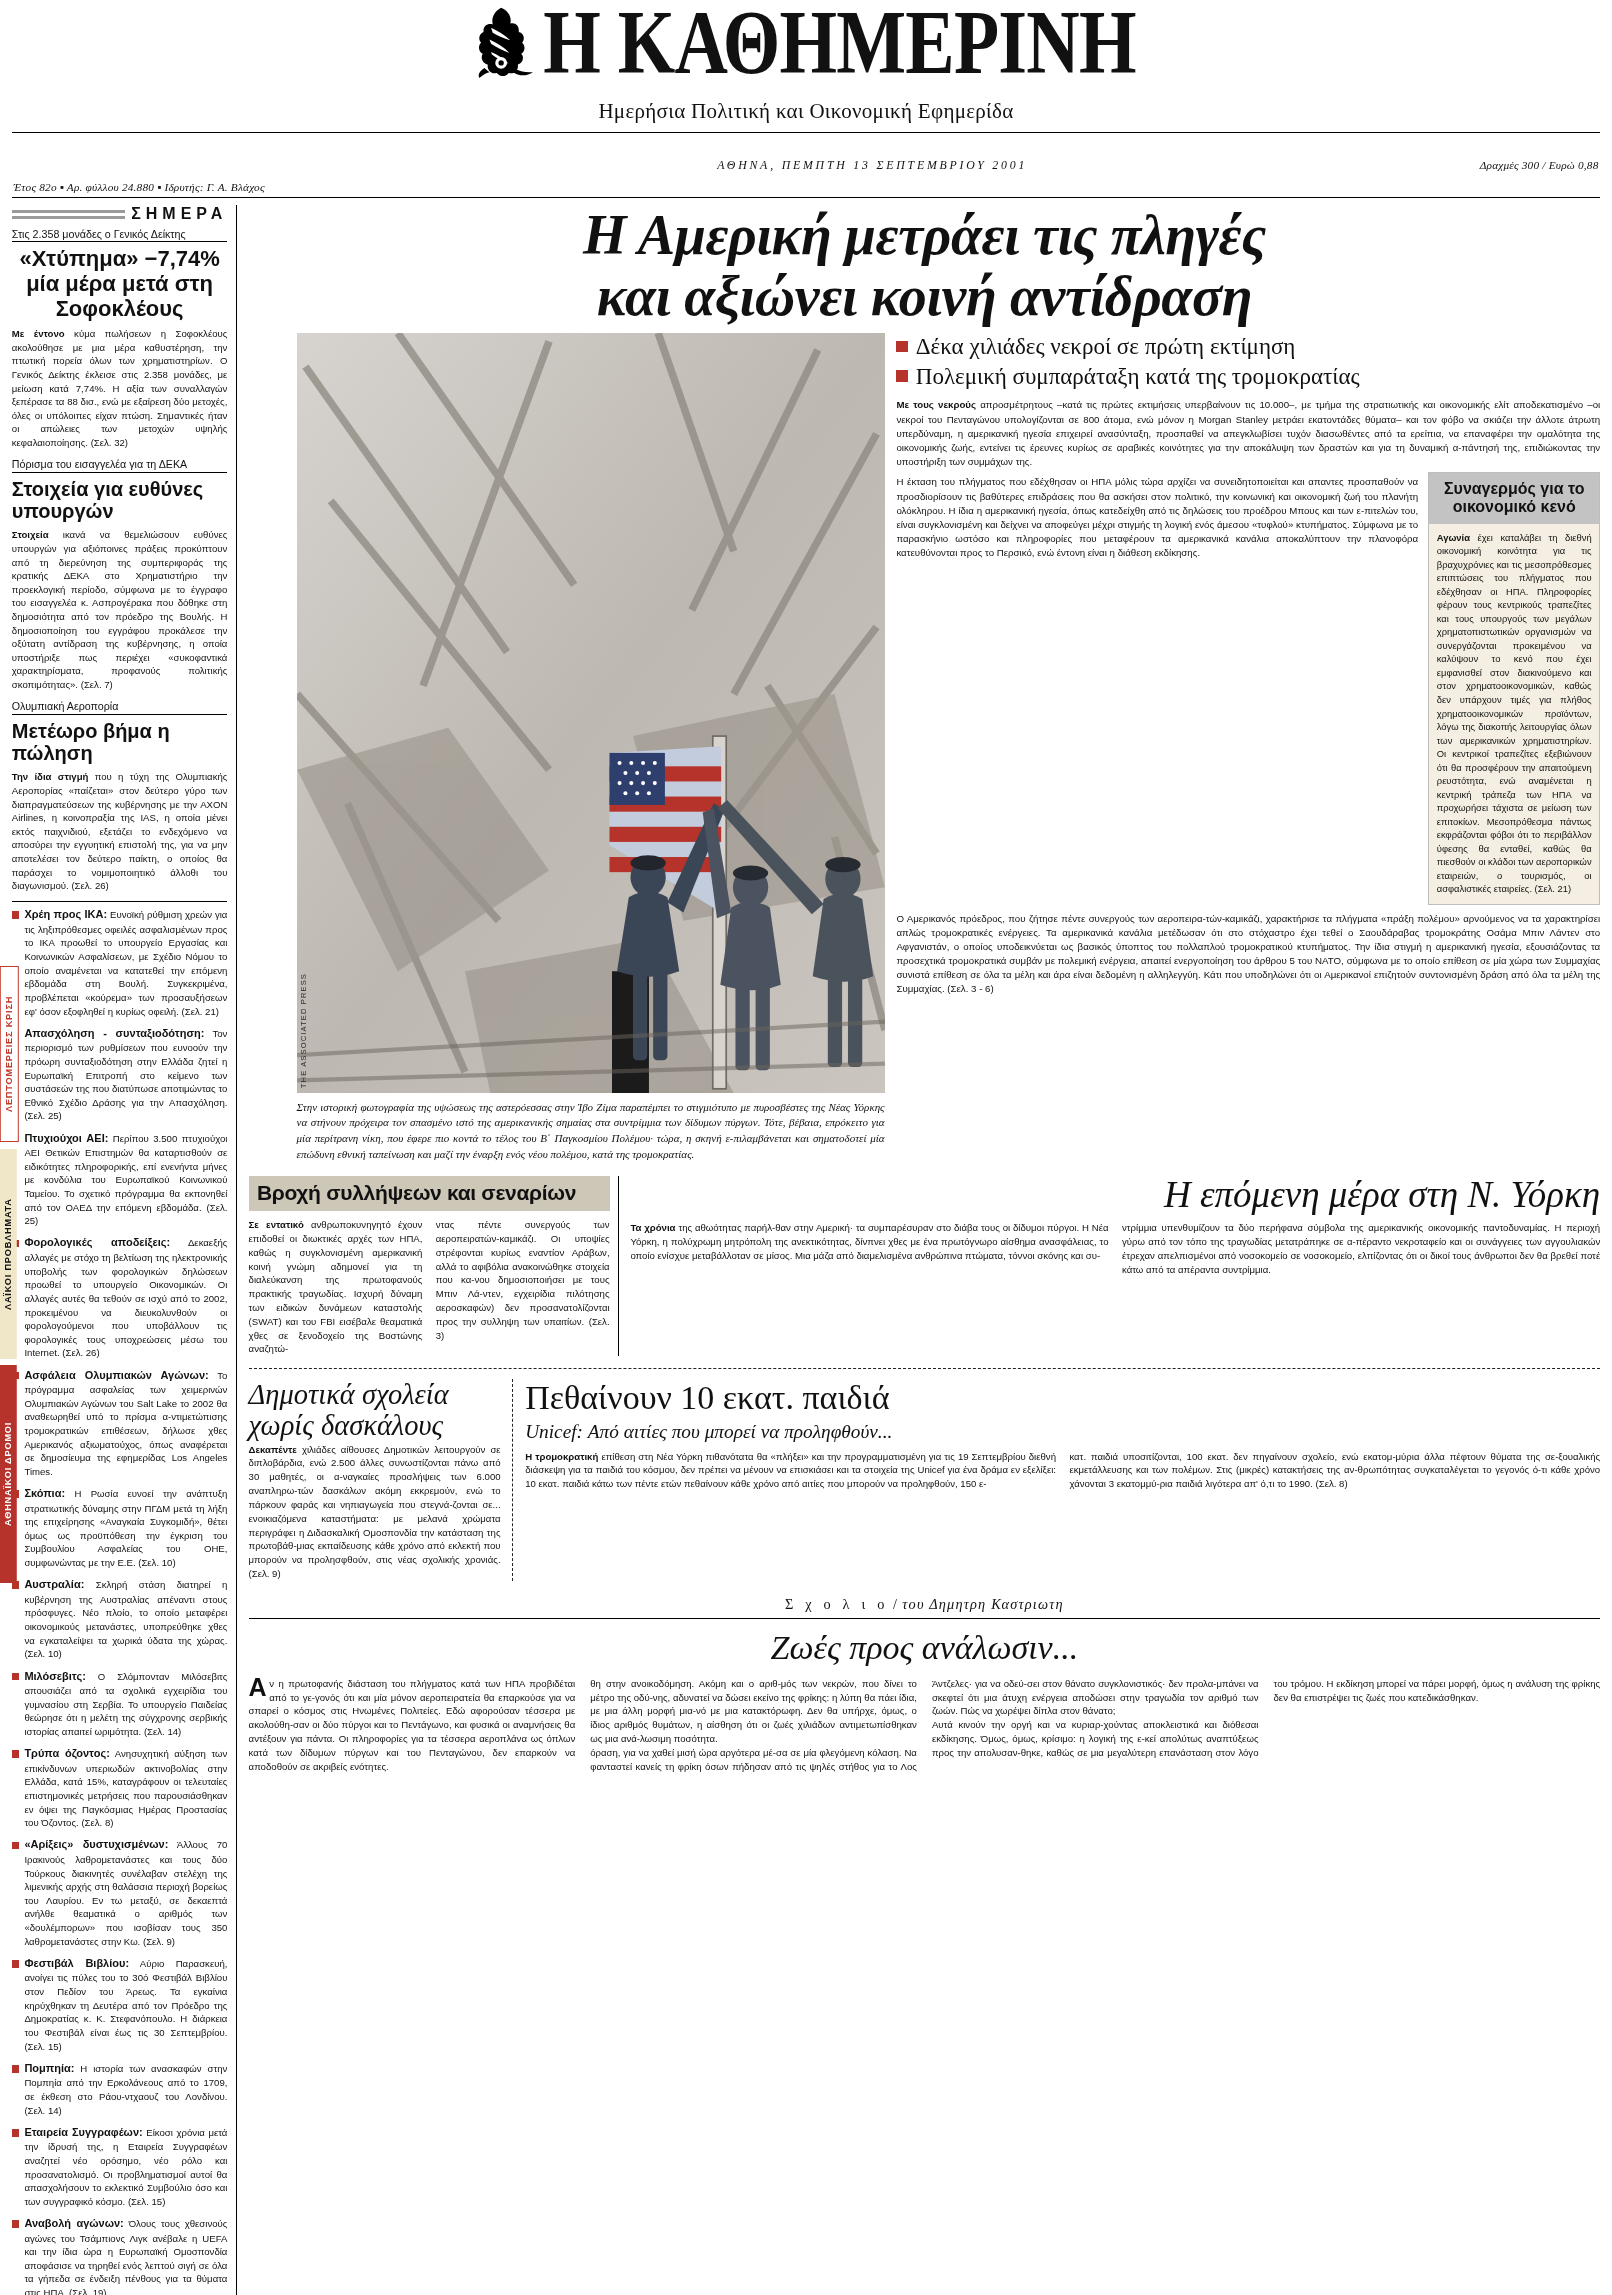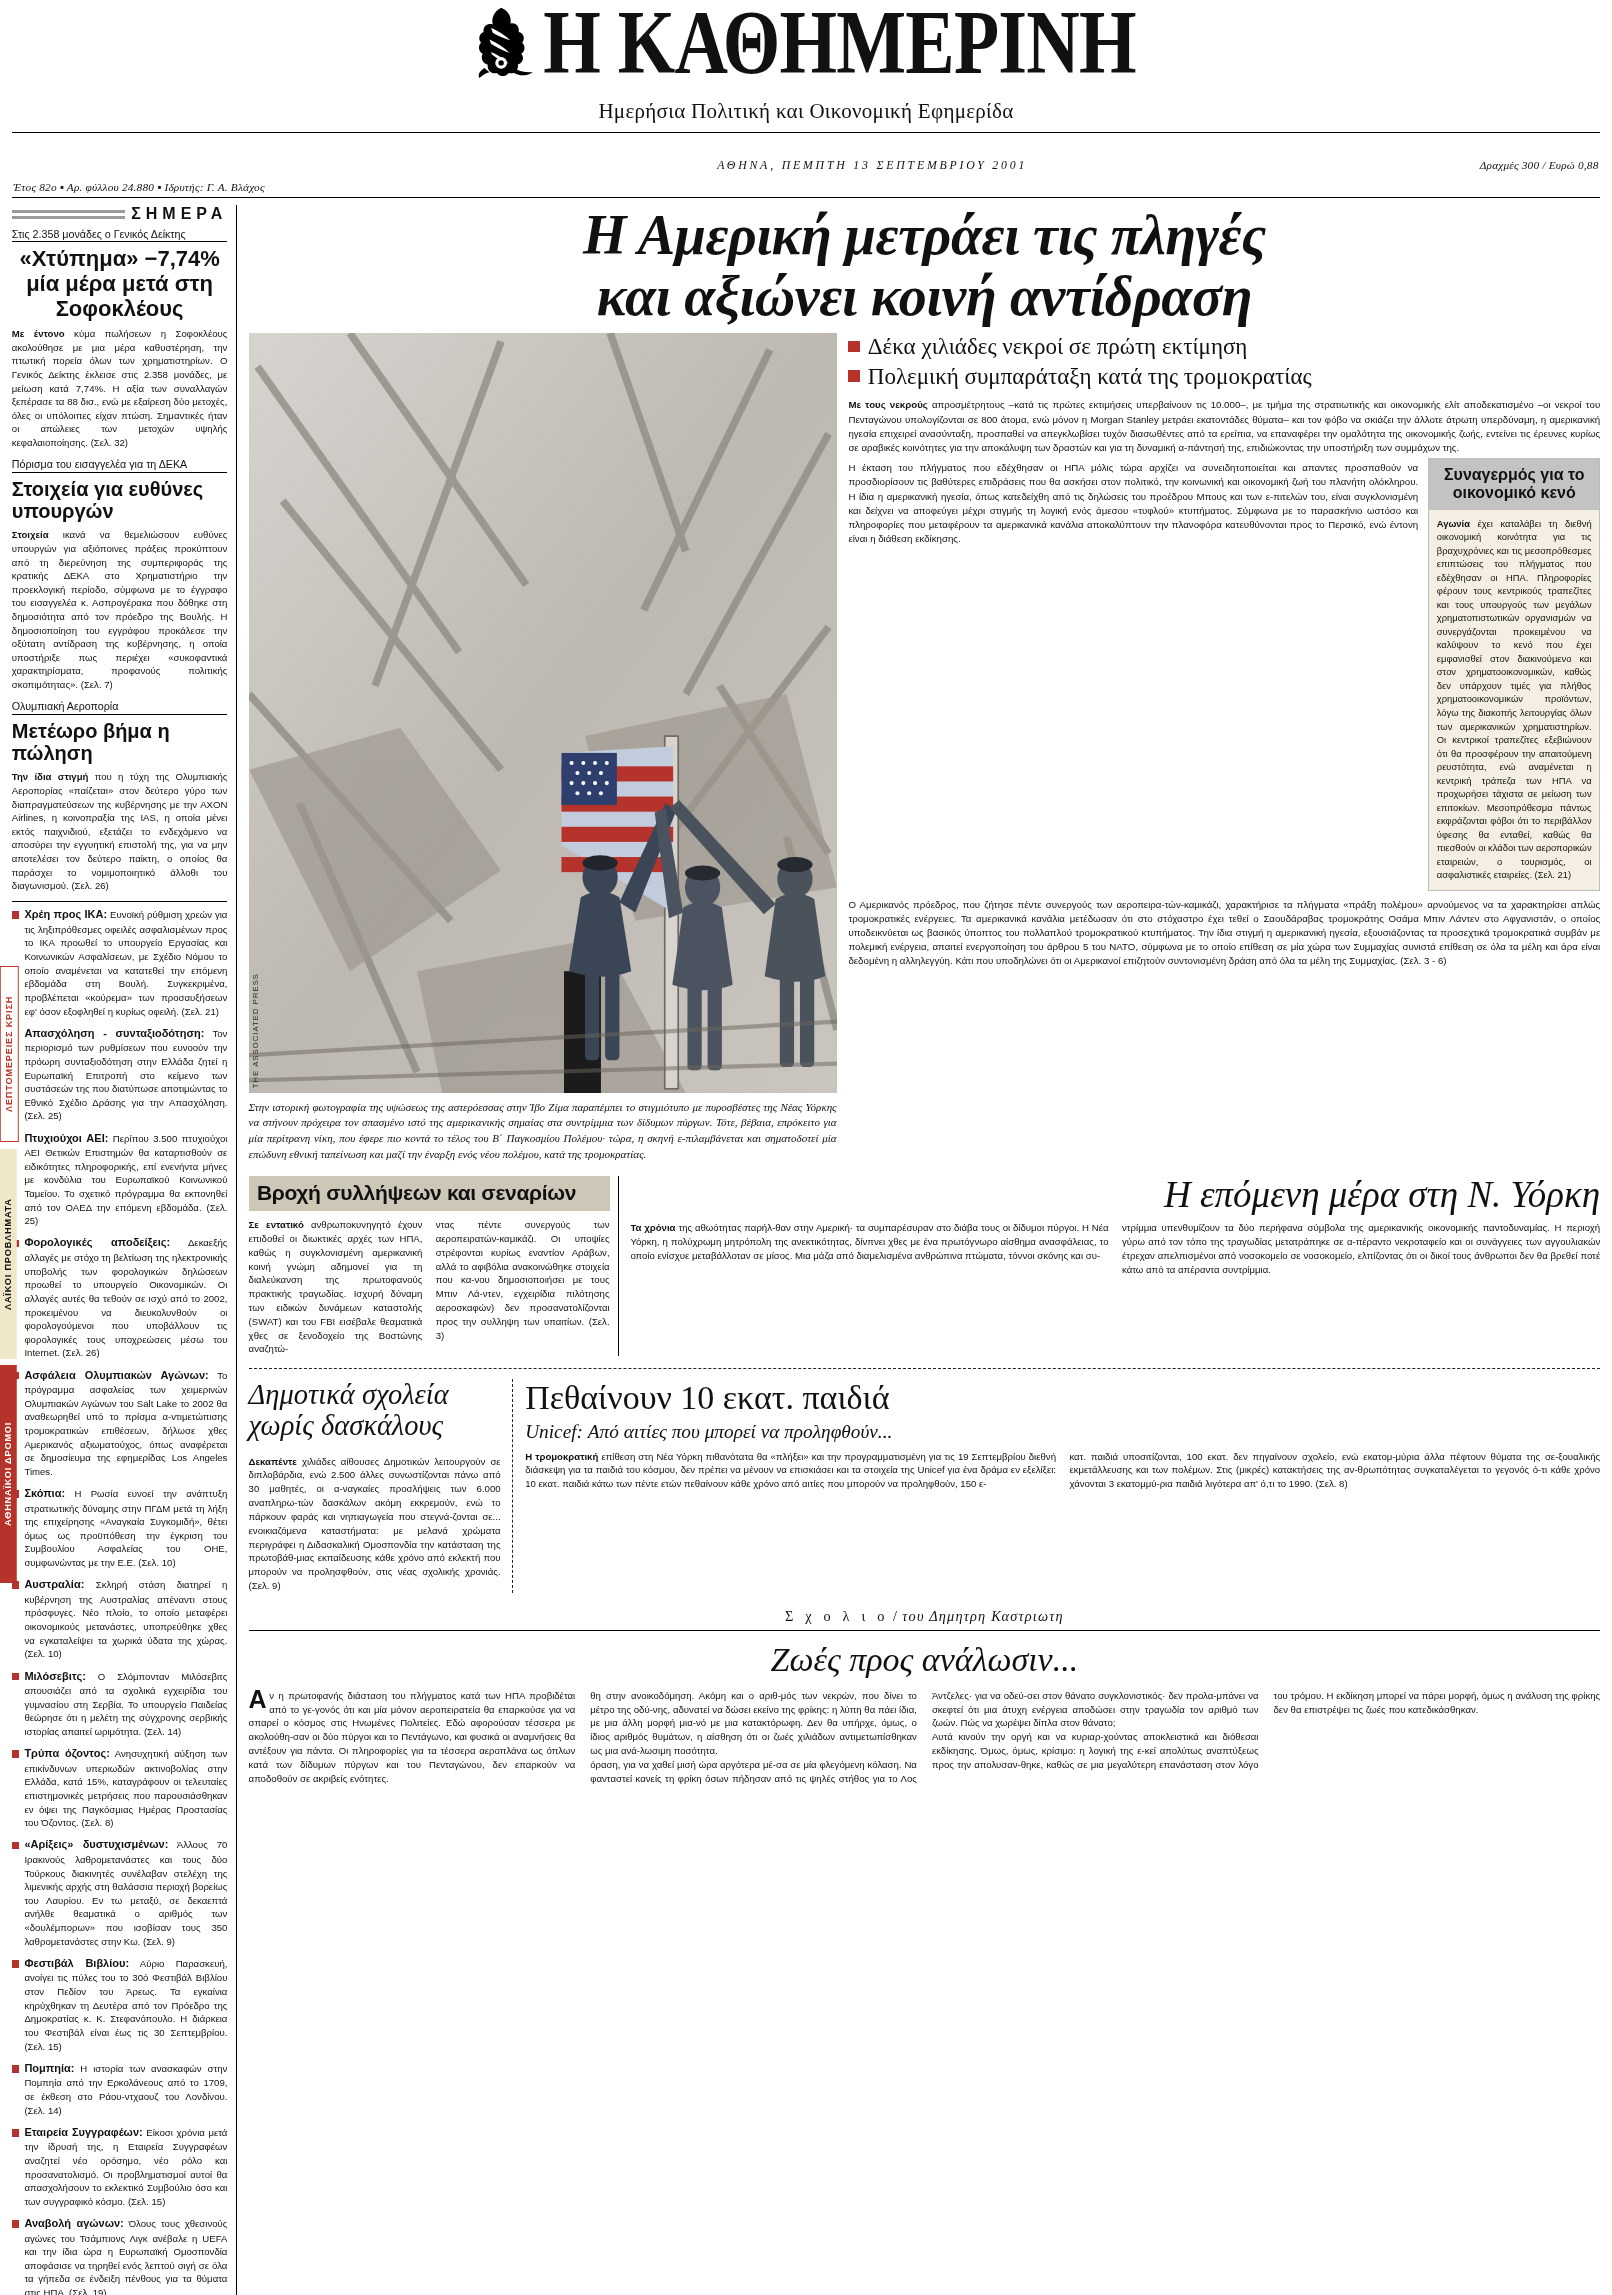--- a/index.html
+++ b/index.html
@@ -93,21 +93,21 @@
   .headline {
     font-family:"Liberation Serif", serif;
     font-weight:bold; font-style:italic;
     font-size:56px; line-height:1.08;
     letter-spacing:-0.4px;
     text-align:center;
     margin:0 0 6.7px 0;
   }
 
   .hero-row { display:flex; gap:11.8px; align-items:flex-start; }
-  .photo-block { width:588px; flex:0 0 588px; }
+  .photo-block { width:588px; flex:0 0 588px;margin-left:48px; }
   .photo {
     width:588px; height:760px;
     position:relative; overflow:hidden;
     background:linear-gradient(168deg,#cfcbc6 0%,#bdb8b2 28%,#d4d0ca 55%,#a9a49e 80%,#c6c2bc 100%);
     border:0;
   }
   .photo .credit {
     position:absolute; left:2.5px; bottom:5px;
     writing-mode:vertical-rl; transform:rotate(180deg);
     font-family:"Liberation Sans", sans-serif;
@@ -519,21 +519,21 @@
       </div>
 
       <div class="dash-rule"></div>
 
       <div class="deck3">
         <div class="d3-a">
           <div class="h-serif-it">
             <div>Δημοτικά σχολεία</div>
             <div>χωρίς δασκάλους</div>
           </div>
-          <div class="small-body" style="margin-top:13px">
+          <div class="small-body" style="margin-top:1px">
             <b>Δεκαπέντε</b><span> χιλιάδες αίθουσες Δημοτικών λειτουργούν σε διπλοβάρδια, ενώ 2.500 άλλες συνωστίζονται πάνω από 30 μαθητές, οι α-ναγκαίες προσλήψεις των 6.000 αναπληρω-τών δασκάλων ακόμη εκκρεμούν, ενώ το πάρκουν φαράς και νηπιαγωγεία που στεγνά-ζονται σε... ενοικιαζόμενα καταστήματα: με μελανά χρώματα περιγράφει η Διδασκαλική Ομοσπονδία την κατάσταση της πρωτοβάθ-μιας εκπαίδευσης κάθε χρόνο από εκλεκτή που μπορούν να προλησφθούν, στις νέας σχολικής χρονιάς. (Σελ. 9)</span>
           </div>
         </div>
         <div class="d3-b">
           <div class="h-serif-big">Πεθαίνουν 10 εκατ. παιδιά</div>
           <div class="h-serif-sub">Unicef: Από αιτίες που μπορεί να προληφθούν...</div>
           <div class="two-col">
             <div class="small-body">
               <b>Η τρομοκρατική</b><span> επίθεση στη Νέα Υόρκη πιθανότατα θα «πλήξει» και την προγραμματισμένη για τις 19 Σεπτεμβρίου διεθνή διάσκεψη για τα παιδιά του κόσμου, δεν πρέπει να μένουν να επισκιάσει και τα στοιχεία της Unicef για ένα δράμα εν εξελίξει: 10 εκατ. παιδιά κάτω των πέντε ετών πεθαίνουν κάθε χρόνο από αιτίες που μπορούν να προληφθούν, 150 ε-</span>
             </div>

